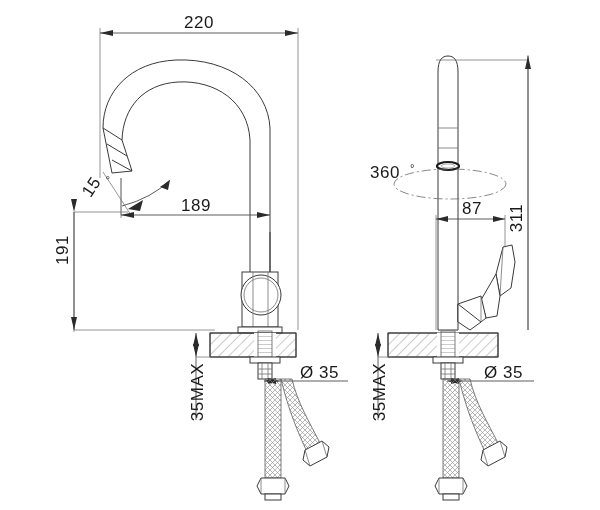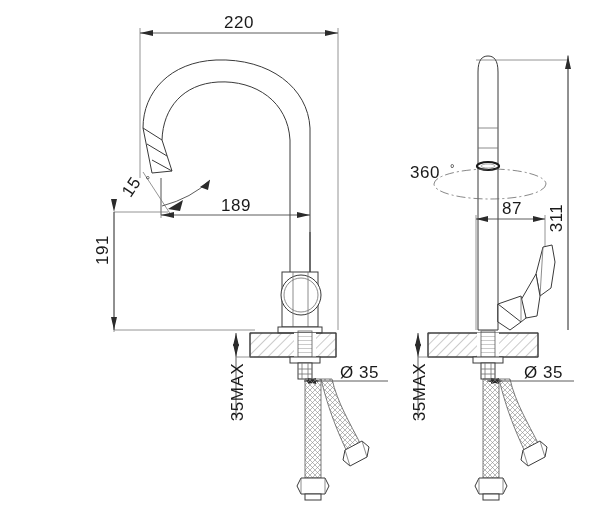--- a/index.html
+++ b/index.html
@@ -1,18 +1,18 @@
 <!DOCTYPE html>
 <html><head>
 <meta charset="utf-8">
 <style>
   html,body{margin:0;padding:0;background:#ffffff;}
   body{width:600px;height:510px;overflow:hidden;
        font-family:"Liberation Sans",sans-serif;}
-  #sheet{position:relative;width:520px;height:510px;background:#fff;padding-left:40px;}
+  #sheet{position:relative;width:520px;height:510px;background:#fff;}
   svg{display:block;}
   .dimtxt{font-family:"Liberation Sans",sans-serif;font-size:17px;fill:#1a1a1a;
           font-weight:400;letter-spacing:0.5px;}
   .deg{font-size:11px;}
   .ln{fill:none;stroke:#3a3a3a;stroke-width:1;}
   .ln-thin{fill:none;stroke:#6e6e6e;stroke-width:0.8;}
   .ln-dim{fill:none;stroke:#4a4a4a;stroke-width:0.9;}
   .ln-ext{fill:none;stroke:#7a7a7a;stroke-width:0.8;}
   .ln-ctr{fill:none;stroke:#6a6a6a;stroke-width:0.8;
           stroke-dasharray:9 3 2 3;}

